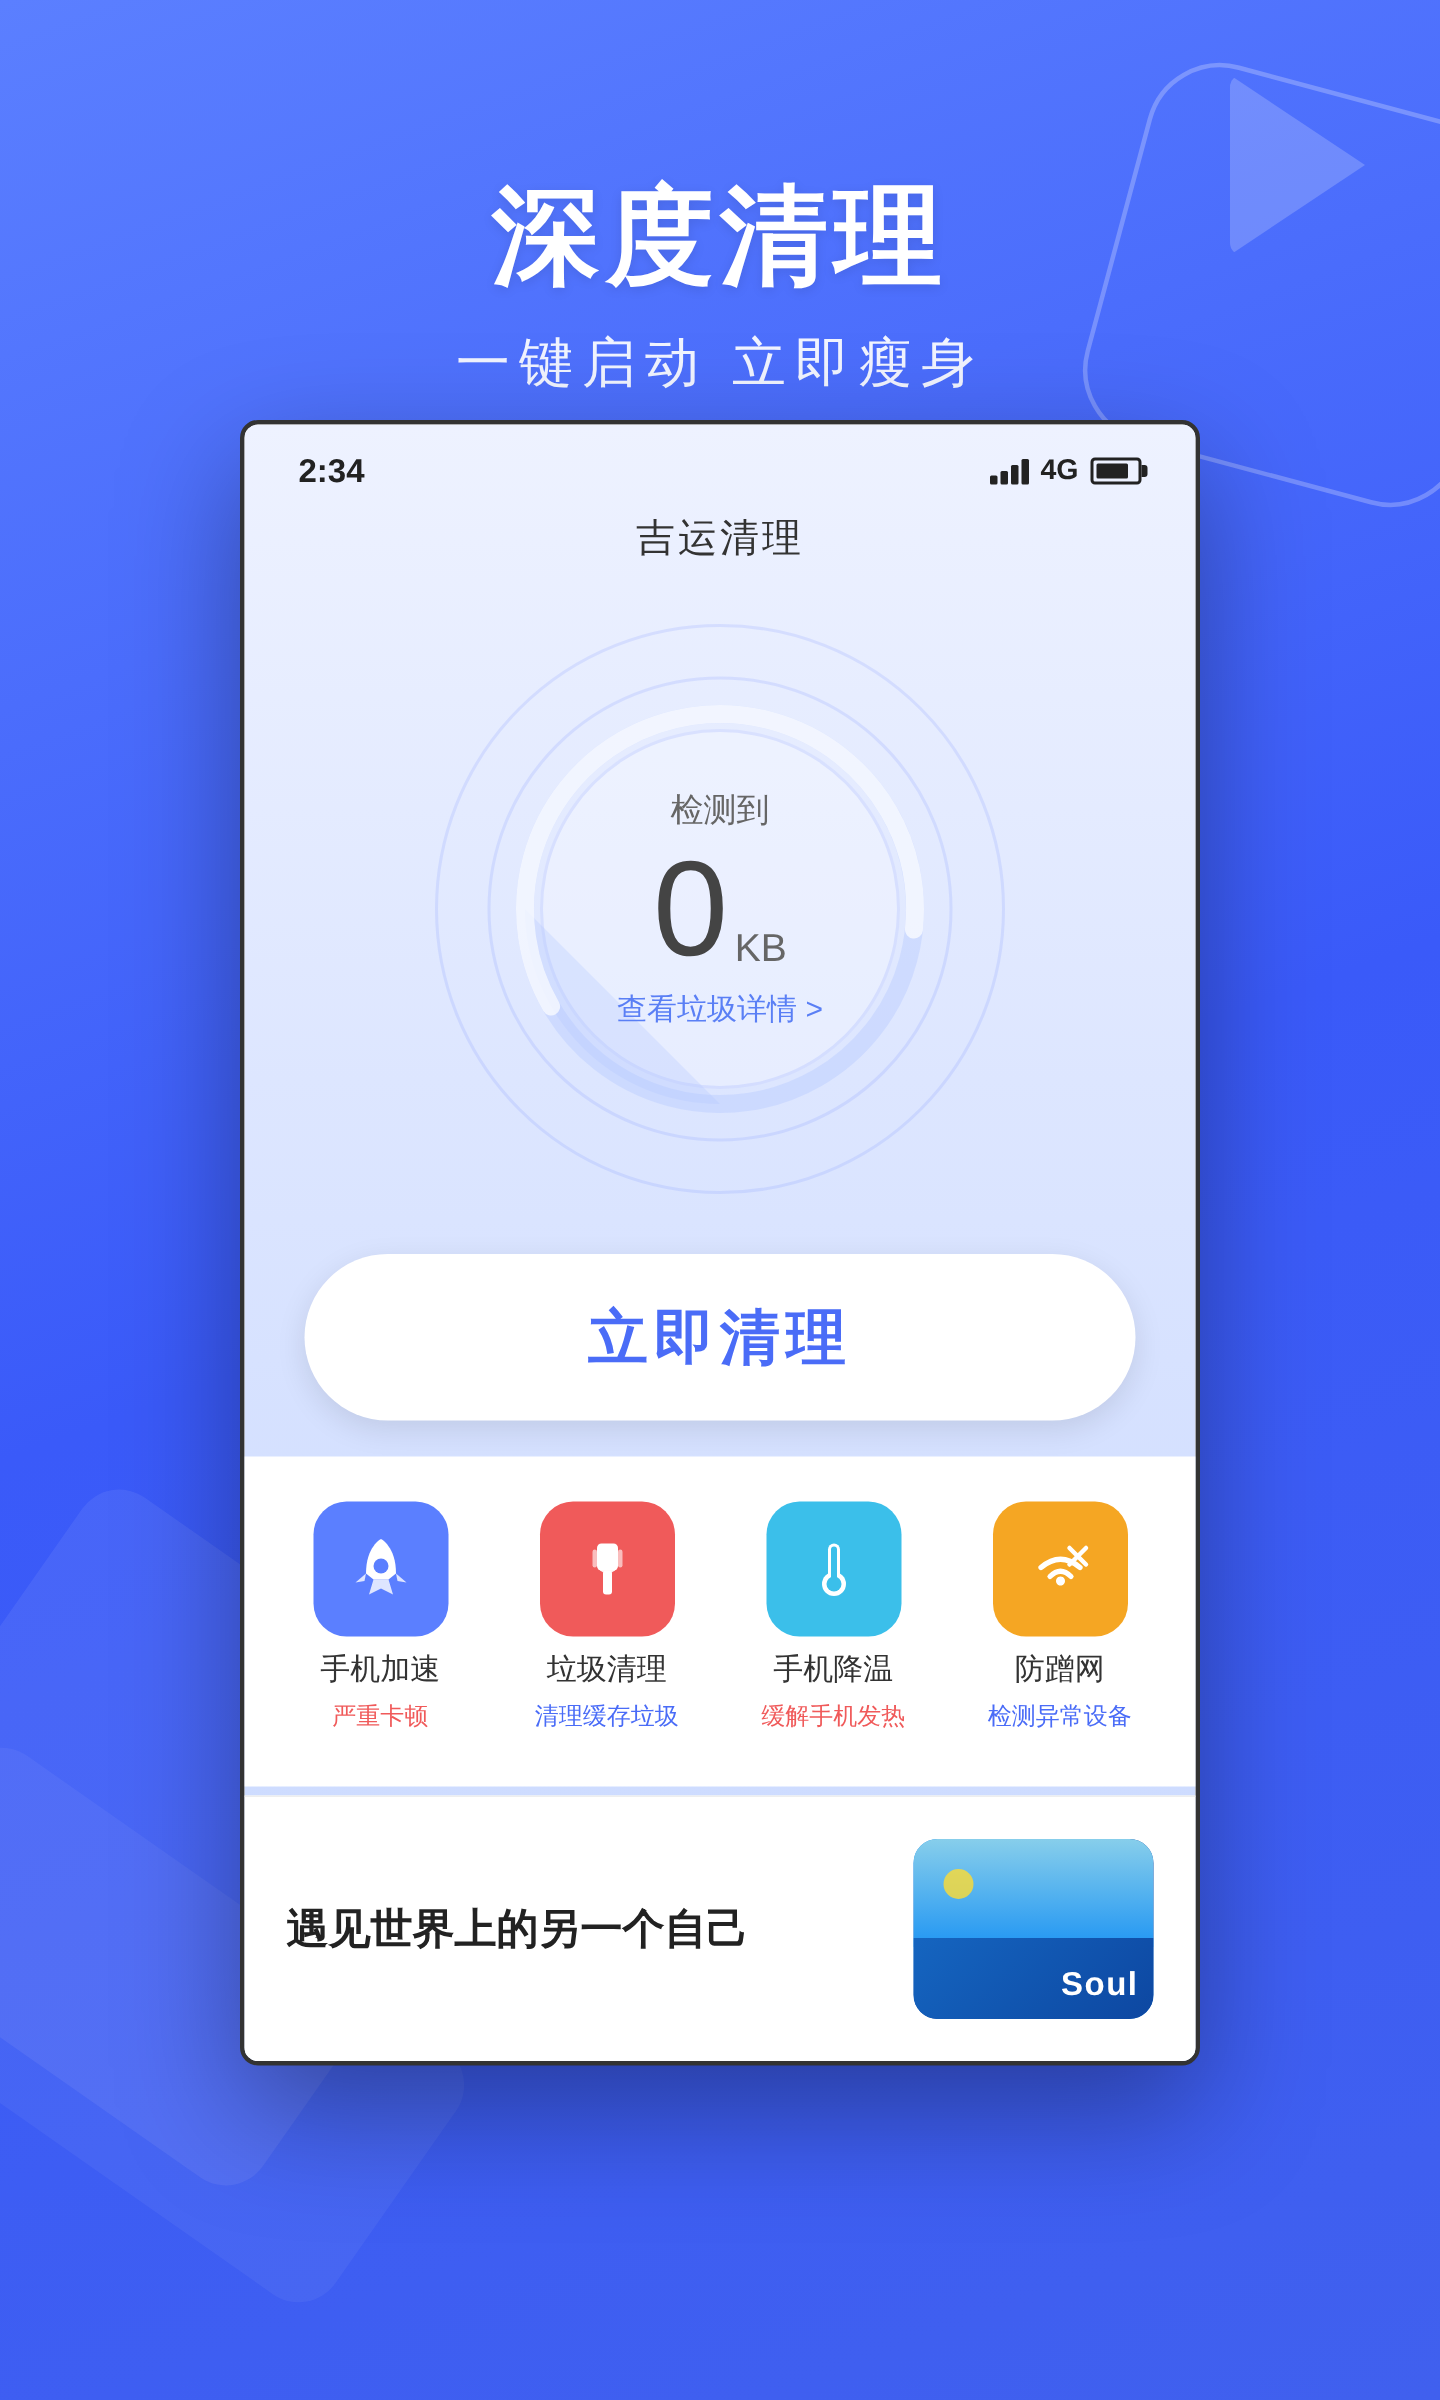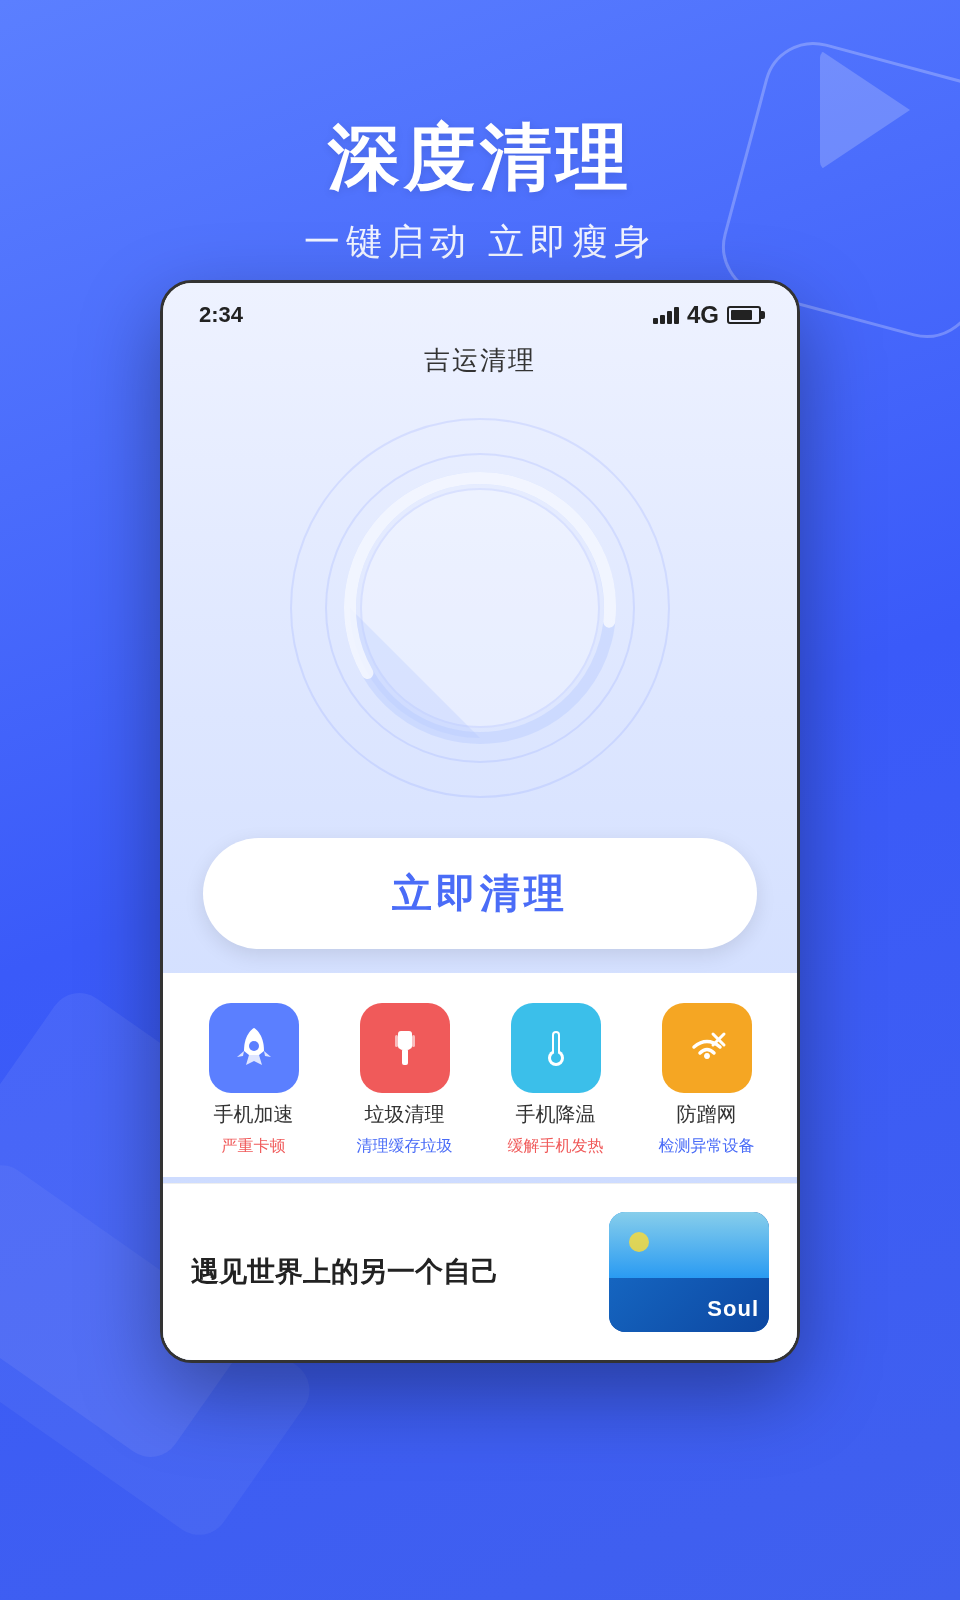--- a/index.html
+++ b/index.html
@@ -83,21 +83,21 @@
     .phone-wrapper {
       position: absolute;
       top: 280px;
       left: 50%;
       transform: translateX(-50%);
       width: 640px;
       z-index: 20;
     }
     .phone {
       background: #fff;
-      border-radius: 32px;
+      border-radius: 12px;
       border: 3px solid #333;
       overflow: hidden;
       box-shadow: 0 30px 80px rgba(0,0,0,0.35);
       position: relative;
     }
     .phone-screen {
       background: linear-gradient(180deg, #eef2ff 0%, #dde6ff 40%, #c8d8ff 100%);
       min-height: 1050px;
       position: relative;
     }
@@ -233,21 +233,21 @@
       font-weight: 600;
       box-shadow: 0 6px 20px rgba(0,0,0,0.1);
       cursor: pointer;
       letter-spacing: 4px;
     }
 
     
     .feature-grid {
       background: #fff;
       margin: 0 0 0;
-      padding: 30px 20px 20px;
+      padding: 30px 20px 36px;
       border-radius: 0;
       display: grid;
       grid-template-columns: repeat(4, 1fr);
       gap: 10px;
     }
     .feature-item {
       display: flex;
       flex-direction: column;
       align-items: center;
       gap: 8px;
@@ -362,21 +362,21 @@
 
       <div class="status-bar">
         <span>2:34</span>
         <div class="status-right">
           <div class="signal-bars">
             <div class="bar" style="height:6px"></div>
             <div class="bar" style="height:9px"></div>
             <div class="bar" style="height:13px"></div>
             <div class="bar" style="height:17px"></div>
           </div>
-          <span style="font-size:24px;font-weight:600;">4G</span>
+          <span style="font-size:19px;font-weight:600;">4G</span>
           <div class="battery-icon">
             <div class="battery-fill"></div>
           </div>
         </div>
       </div>
 
       <div class="app-title">吉运清理</div>
 
       <div class="gauge-area">
         <div class="gauge-container">
@@ -386,20 +386,28 @@
 
           <svg class="gauge-svg" viewBox="0 0 320 320">
 
             <circle cx="160" cy="160" r="130" fill="none" stroke="rgba(180,200,255,0.4)" stroke-width="12" stroke-dasharray="817" stroke-dashoffset="0" stroke-linecap="round" transform="rotate(-210 160 160)"></circle>
 
             <path d="M 160 290 A 130 130 0 0 1 30 160" fill="rgba(180,200,255,0.3)" stroke="none"></path>
 
             <circle cx="160" cy="160" r="130" fill="none" stroke="rgba(255,255,255,0.7)" stroke-width="12" stroke-dasharray="490 327" stroke-dashoffset="0" stroke-linecap="round" transform="rotate(-210 160 160)"></circle>
           </svg>
 
+          <div class="gauge-content">
+            <div class="gauge-label">检测到</div>
+            <div>
+              <span class="gauge-value">0</span>
+              <span class="gauge-unit">KB</span>
+            </div>
+            <div class="gauge-detail">查看垃圾详情 &gt;</div>
+          </div>
         </div>
       </div>
 
       <div class="clean-btn-area">
         <div class="clean-btn">立即清理</div>
       </div>
 
       <div class="feature-grid">
 
         <div class="feature-item">

